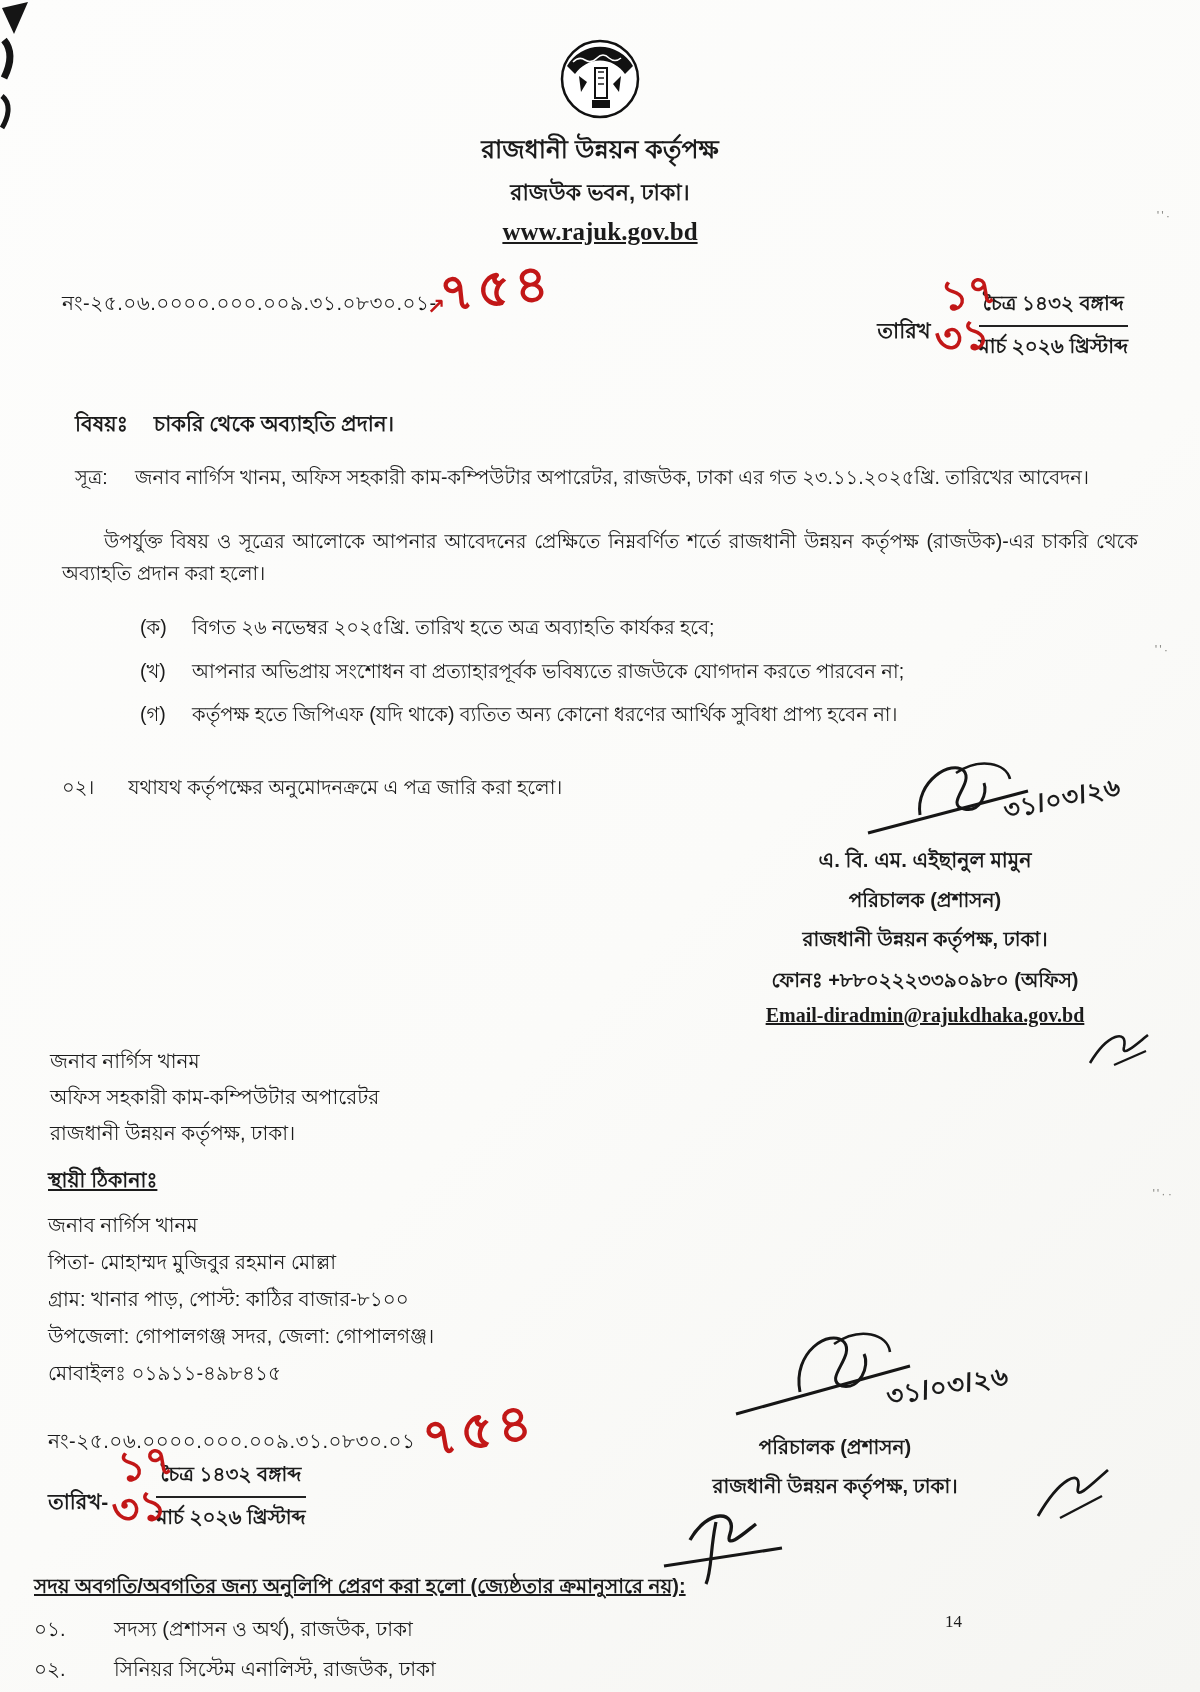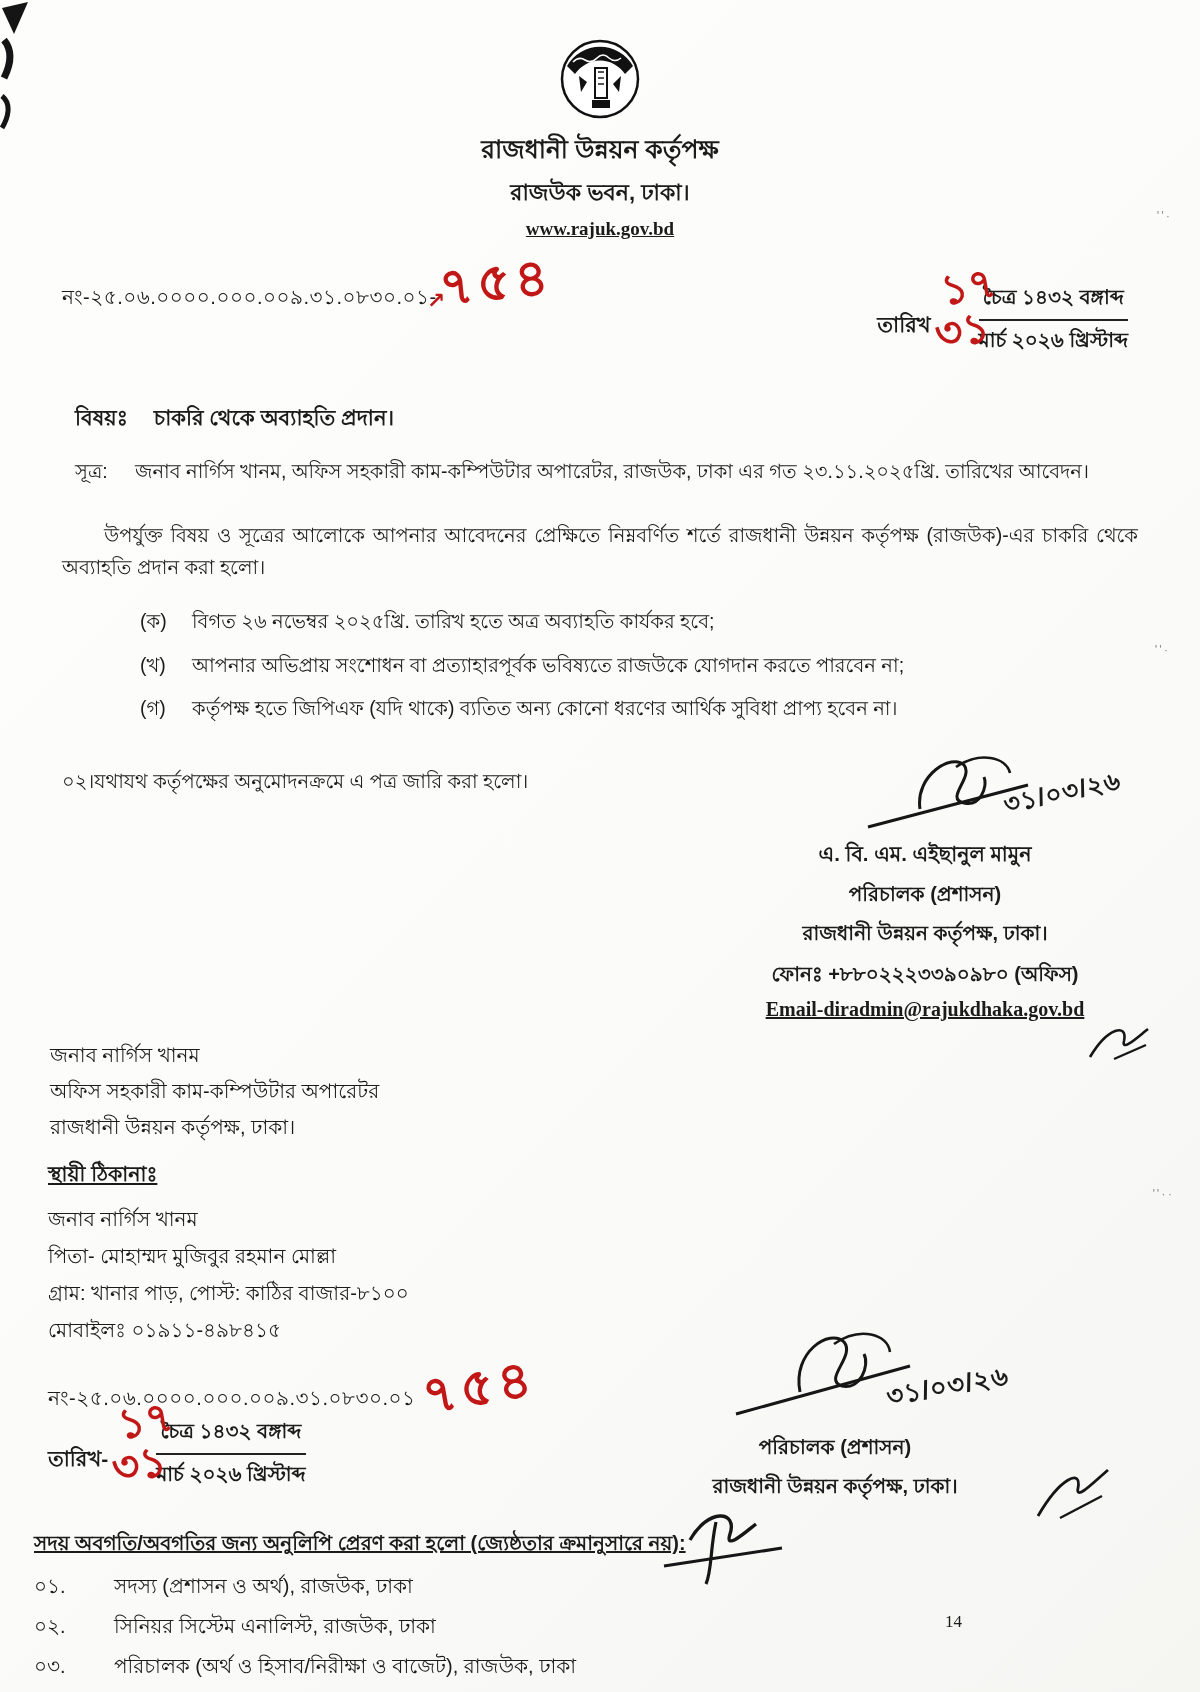--- a/index.html
+++ b/index.html
@@ -16,21 +16,21 @@
 
   
   .corner-artifact { position:absolute; top:0; left:0; }
   .speck { position:absolute; color:#8f8f8b; font-size:13px; letter-spacing:2px; }
 
   
   .header { text-align:center; padding-top:38px; }
   .logo { display:inline-block; }
   .org-name { font-size:25px; font-weight:bold; margin-top:6px; }
   .org-addr { font-size:22px; font-weight:bold; margin-top:2px; }
-  .website { font-size:19px; font-weight:bold; text-decoration:underline; margin-top:6px; font-family:"Liberation Serif","DejaVu Serif",serif; }
+  .website { font-size:25px; font-weight:bold; text-decoration:underline; margin-top:6px; font-family:"Liberation Serif","DejaVu Serif",serif; }
 
   
   .ref-row { display:flex; justify-content:space-between; align-items:flex-start; padding:0 60px 0 62px; }
   .ref-row.top { margin-top:42px; }
   .memo-wrap { position:relative; white-space:nowrap; }
   .memo-no { font-size:20px; letter-spacing:0.5px; }
   .hw-no {
     position:absolute; left:100%; top:-26px; margin-left:2px;
     color:#c21717; font-size:52px; font-weight:bold;
     transform:rotate(-6deg); letter-spacing:4px; line-height:1;
@@ -50,21 +50,21 @@
   .subject-label { margin-right:26px; }
   .source-row { margin:20px 60px 0 75px; font-size:19.5px; display:flex; }
   .source-label { min-width:60px; }
   .para1 { margin:30px 62px 0 62px; font-size:19.5px; line-height:1.65; text-align:justify; text-indent:42px; }
   .conditions { margin:24px 70px 0 140px; font-size:19.5px; }
   .cond { display:flex; margin-top:14px; line-height:1.5; }
   .cond-label { min-width:52px; }
 
   .para2-sign-row { display:flex; margin:44px 60px 0 62px; align-items:flex-start; }
   .para2 { font-size:19.5px; display:flex; }
-  .para2-label { }
+  .para2-label { margin-right:34px; }
 
   .sign-block { margin-left:auto; width:430px; text-align:center; position:relative; margin-top:-20px; }
   .sig-area { position:relative; height:92px; }
   .sig-svg { position:absolute; right:70px; top:0; }
   .hw-sigdate { position:absolute; right:18px; top:26px; font-size:25px; font-weight:bold; transform:rotate(-12deg); letter-spacing:1px; white-space:nowrap; }
   .sig-name { font-size:20.5px; font-weight:bold; }
   .sig-desig1 { font-size:19px; font-weight:bold; margin-top:2px; padding-left:120px; }
   .sig-desig2 { font-size:20px; font-weight:bold; margin-top:6px; }
   .sig-org { font-size:20px; font-weight:bold; margin-top:6px; }
   .sig-phone { font-size:20px; font-weight:bold; margin-top:8px; }
@@ -199,20 +199,21 @@
     <div>জনাব নার্গিস খানম</div>
     <div>অফিস সহকারী কাম-কম্পিউটার অপারেটর</div>
     <div>রাজধানী উন্নয়ন কর্তৃপক্ষ, ঢাকা।</div>
   </div>
 
   <div class="perm-heading">স্থায়ী ঠিকানাঃ</div>
   <div class="perm-address">
     <div>জনাব নার্গিস খানম</div>
     <div>পিতা- মোহাম্মদ মুজিবুর রহমান মোল্লা</div>
     <div>গ্রাম: খানার পাড়, পোস্ট: কাঠির বাজার-৮১০০</div>
+    <div>উপজেলা: গোপালগঞ্জ সদর, জেলা: গোপালগঞ্জ।</div>
     <div>মোবাইলঃ ০১৯১১-৪৯৮৪১৫</div>
   </div>
 
   <div class="ref-row" style="margin-top:34px; padding-left:48px;flex-direction:column;">
     <div class="memo-wrap">
       <span class="memo-no">নং-২৫.০৬.০০০০.০০০.০০৯.৩১.০৮৩০.০১</span>
       <span class="hw-no" style="top:-22px; margin-left:6px; transform:rotate(-10deg);">৭৫৪</span>
     </div>
     <div class="date-wrap">
       <span class="date-label">তারিখ-</span>

